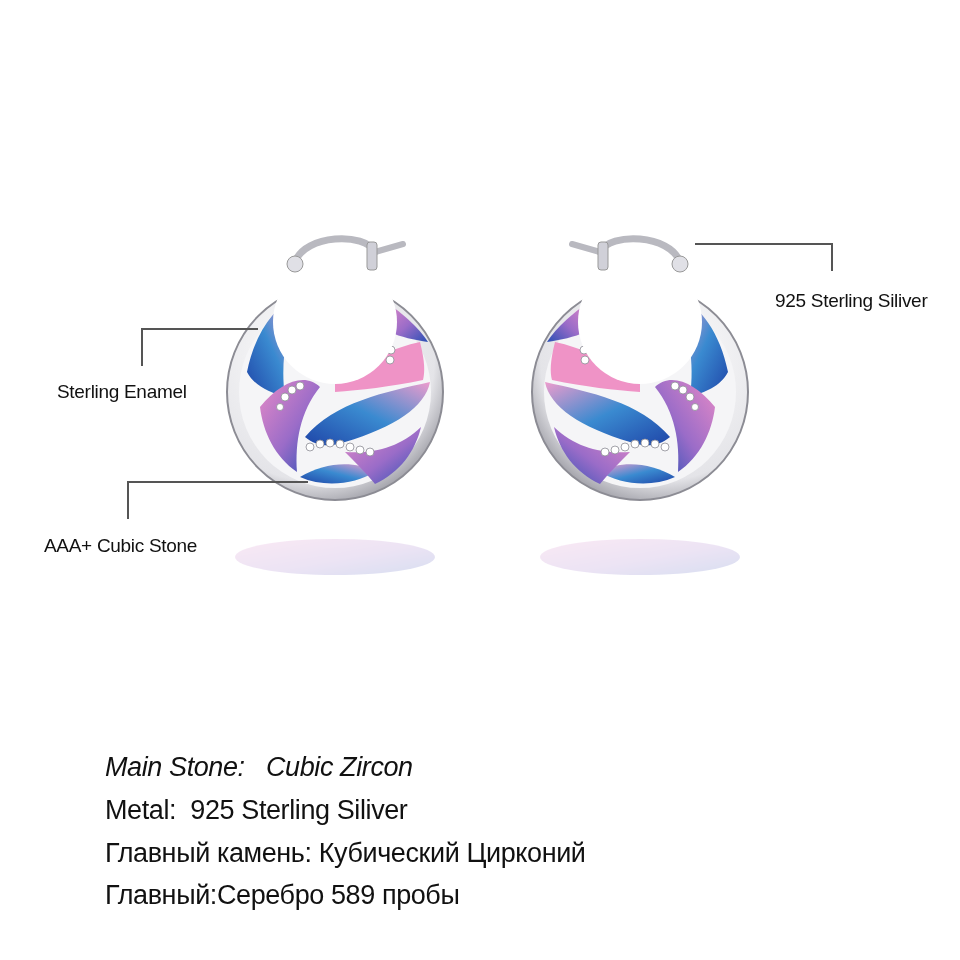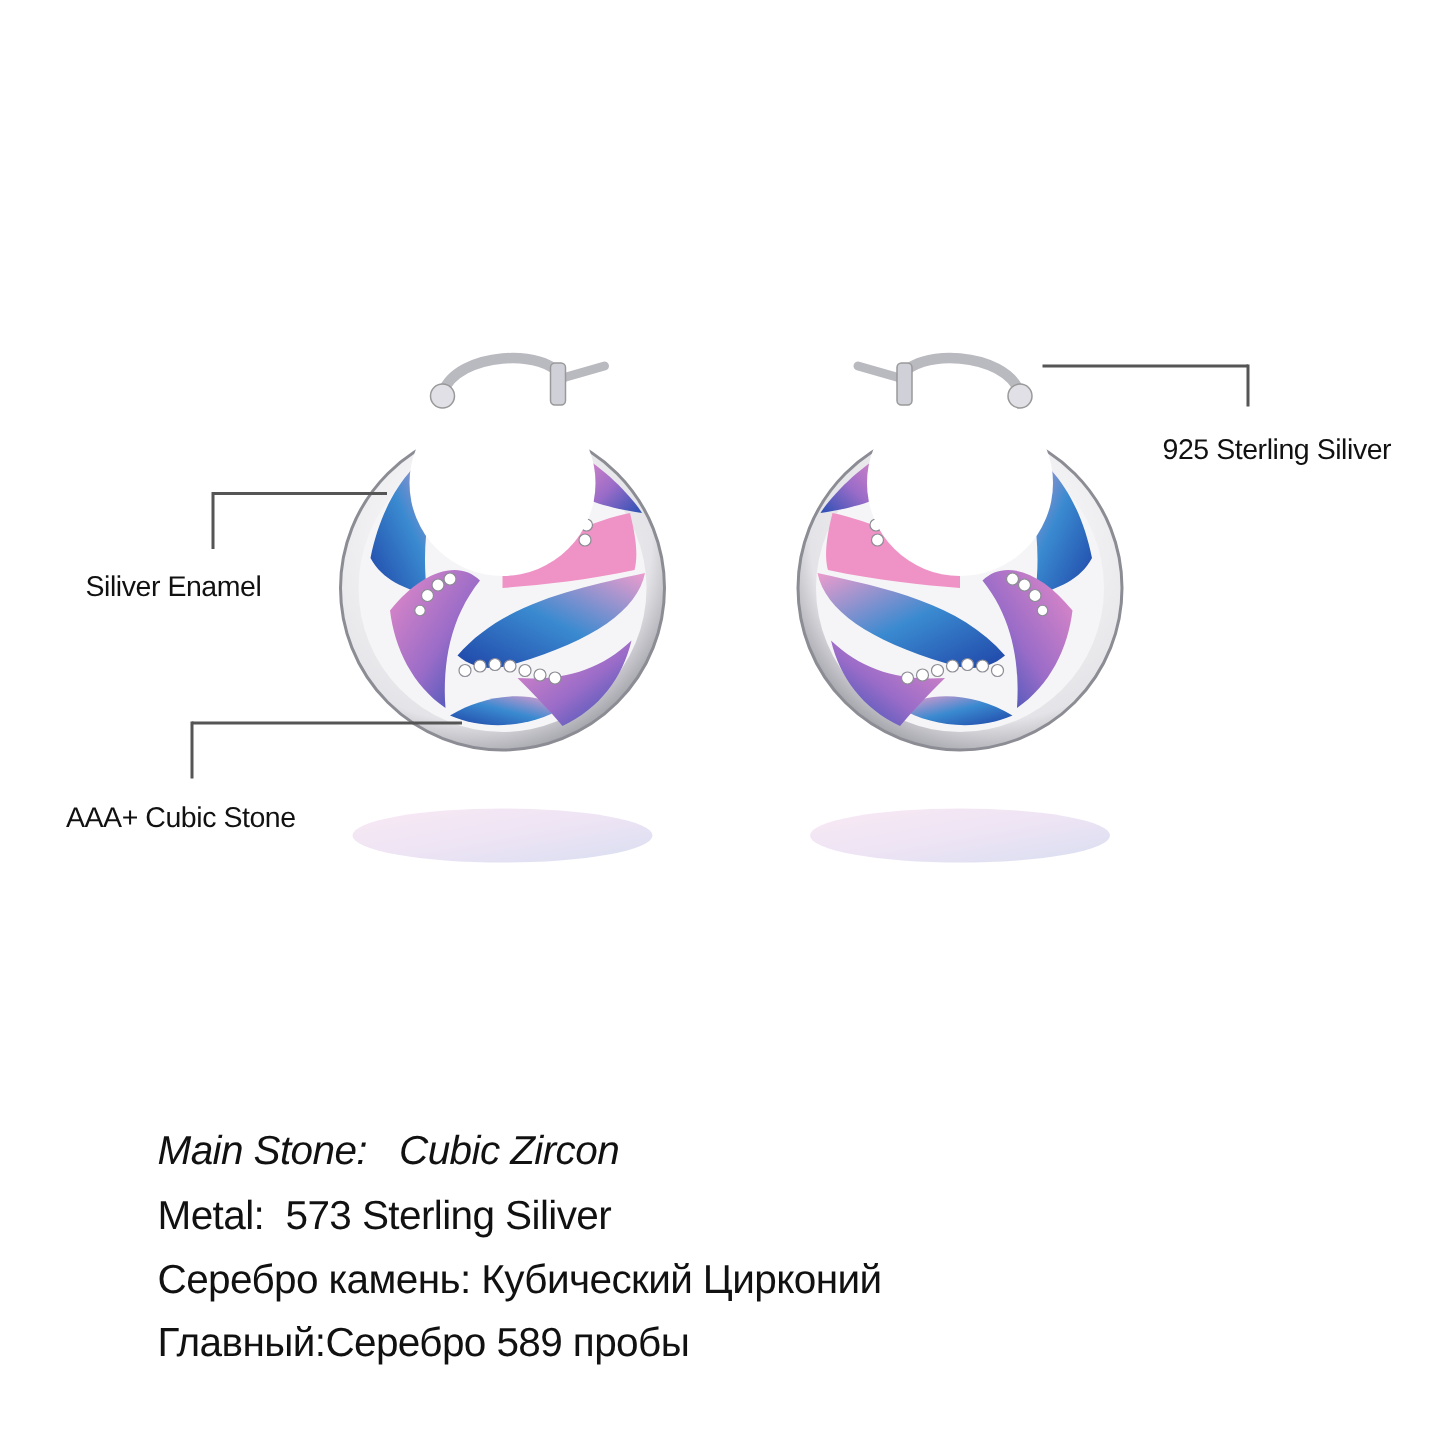--- a/index.html
+++ b/index.html
@@ -82,26 +82,26 @@
 
 <svg class="earring" style="left:530px; top:222px; transform:scaleX(-1);" width="220" height="320" viewBox="0 0 220 320">
   <use href="#earring-art"></use>
 </svg>
 <svg class="earring" style="left:530px; top:535px; opacity:0.18;" width="220" height="60" viewBox="0 0 220 60">
   <ellipse cx="110" cy="22" rx="100" ry="18" fill="url(#gPB)"></ellipse>
 </svg>
 
 <div class="line" style="left:142px; top:328px; width:116px; height:2px;"></div>
 <div class="line" style="left:141px; top:328px; width:2px; height:38px;"></div>
-<div class="callout-text" style="left:57px; top:381px;">Siliver Enamel</div>
+<div class="callout-text" style="left:57px; top:381px;">Sterling Enamel</div>
 
 <div class="line" style="left:128px; top:481px; width:180px; height:2px;"></div>
 <div class="line" style="left:127px; top:481px; width:2px; height:38px;"></div>
 <div class="callout-text" style="left:44px; top:535px;">AAA+ Cubic Stone</div>
 
 <div class="line" style="left:695px; top:243px; width:137px; height:2px;"></div>
 <div class="line" style="left:831px; top:243px; width:2px; height:28px;"></div>
 <div class="callout-text" style="left:775px; top:290px;">925 Sterling Siliver</div>
 
 <div class="spec" style="top:752px; white-space:pre;font-style:italic;">Main Stone:   Cubic Zircon</div>
-<div class="spec" style="top:795px; white-space:pre;">Metal:  573 Sterling Siliver</div>
-<div class="spec" style="top:838px;">Серебро камень: Кубический Цирконий</div>
+<div class="spec" style="top:795px; white-space:pre;">Metal:  925 Sterling Siliver</div>
+<div class="spec" style="top:838px;">Главный камень: Кубический Цирконий</div>
 <div class="spec" style="top:880px;">Главный:Серебро 589 пробы</div>
 
 </body></html>

